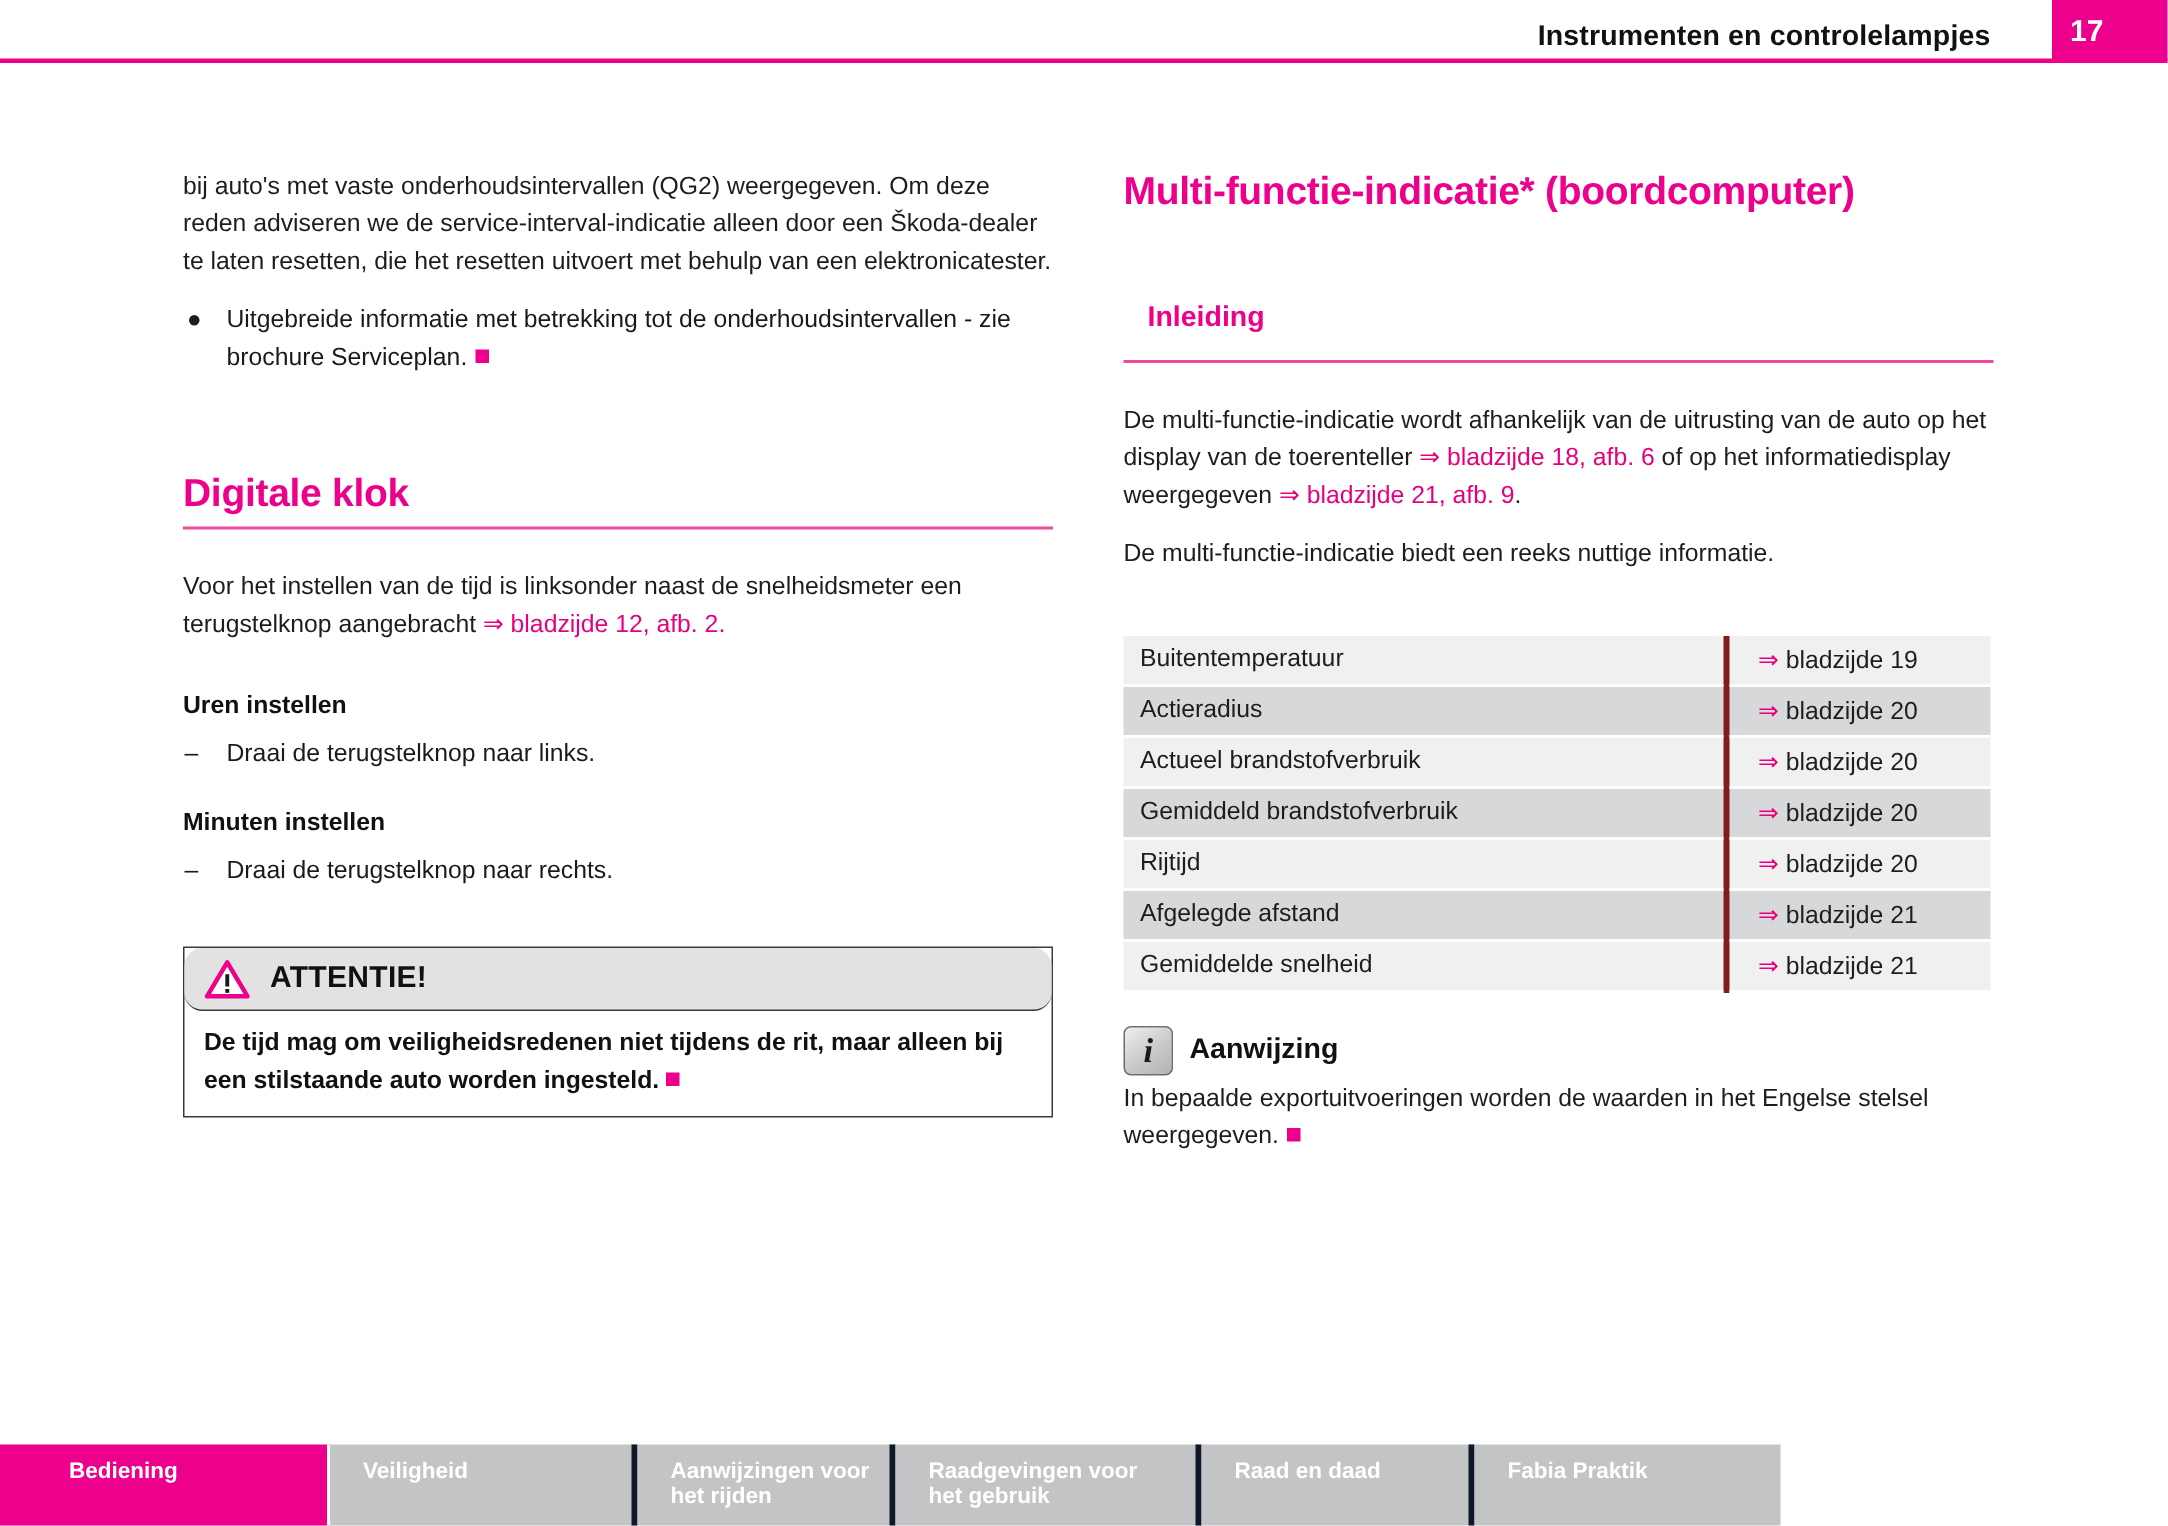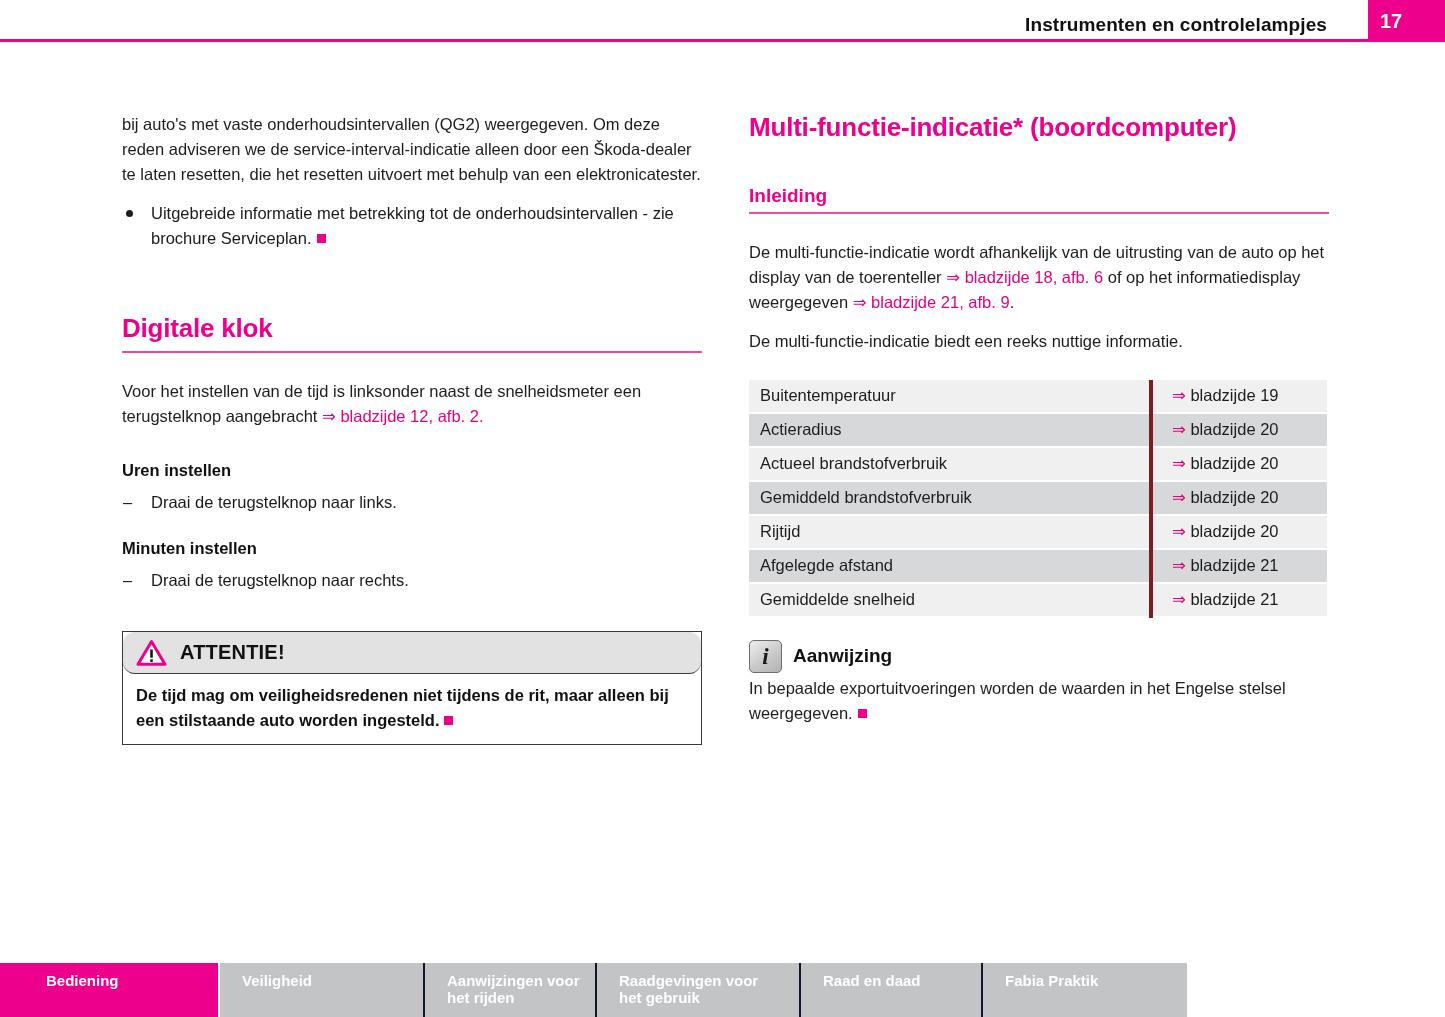--- a/index.html
+++ b/index.html
@@ -134,21 +134,21 @@
     color: #ec008c;
     letter-spacing: -0.2px;
     line-height: 30px;
   }
   .heading-rule {
     height: 2px;
     background: #ef4aa0;
     margin-top: 8px;
   }
   h2.sub-heading {
-    margin: 0;
+    margin: 16px;
     font-size: 19px;
     font-weight: bold;
     color: #ec008c;
     line-height: 24px;
   }
   .sub-heading-rule {
     height: 1.5px;
     background: #ef4aa0;
     margin-top: 4px;
   }
@@ -187,20 +187,21 @@
     font-weight: bold;
     line-height: 25px;
     color: #111111;
   }
 
   
   table.ref-table {
     border-collapse: collapse;
     width: 578px;
     table-layout: fixed;
+    margin-top: 16px;
   }
   table.ref-table td {
     font-size: 16.5px;
     height: 32px;
     padding: 0 0 0 11px;
     color: #1d1d1d;
     border-bottom: 2px solid #ffffff;
     vertical-align: middle;
   }
   table.ref-table td.page-cell {
@@ -247,21 +248,21 @@
     position: absolute;
     left: 0;
     top: 963px;
     width: 1445px;
     height: 54px;
     display: flex;
   }
   .foot-tab {
     height: 54px;
     background: #c2c4c6;
-    border-right: 2px solid #0f172a;
+    border-right: 4px solid #0f172a;
     box-sizing: border-box;
     position: relative;
   }
   .foot-tab.active {
     background: #ec008c;
     border-right: 2px solid #ffffff;
   }
   .foot-label {
     position: absolute;
     left: 46px;

